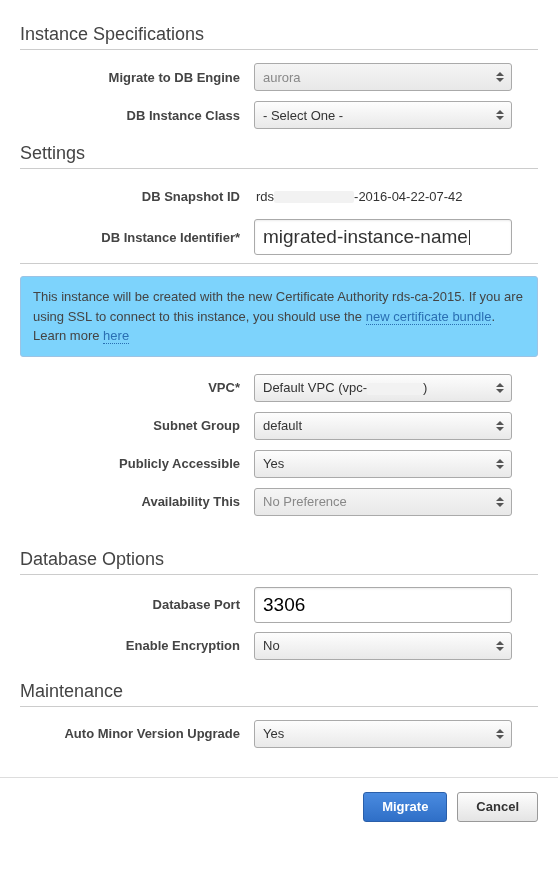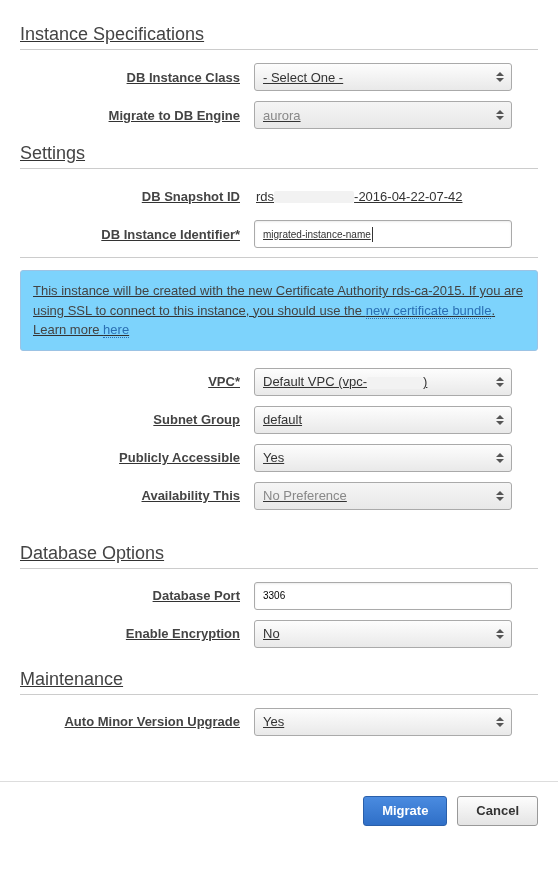--- a/index.html
+++ b/index.html
@@ -6,22 +6,21 @@
   body {
     margin: 0;
     padding: 0;
     font-family: Arial, Helvetica, sans-serif;
     font-size: 13px;
     color: #333;
     background: #fff;
     width: 558px;
   }
   .page {
-    padding: 14px 20px 36px 20px;
-    text-decoration: underline;
+    padding: 14px 20px 20px 20px;
   }
   .section-title {
     font-size: 18px;
     color: #444;
     font-weight: normal;
     margin: 10px 0 4px 0;
   }
   .section-rule {
     border: none;
     border-top: 1px solid #ccc;
@@ -79,25 +78,25 @@
   .select-handle::after {
     content: "";
     width: 0; height: 0;
     border-left: 4px solid transparent;
     border-right: 4px solid transparent;
   }
   .select-handle::before { border-bottom: 4px solid #555; }
   .select-handle::after  { border-top: 4px solid #555; }
   .text-input {
     width: 258px;
-    height: 28px;
+    height: 36px;
     border: 1px solid #aaa;
     border-radius: 3px;
     padding: 0 8px;
-    font-size: 10px;
+    font-size: 19px;
     background: #fff;
     box-shadow: inset 0 1px 2px rgba(0,0,0,0.08);
   }
   .static-value {
     font-size: 13px;
     color: #333;
     padding-left: 2px;
   }
   .redact {
     display: inline-block;
@@ -154,34 +153,34 @@
 </style>
 </head>
 <body>
 
 <div class="page">
 
   <div class="section-title">Instance Specifications</div>
   <hr class="section-rule">
 
   <div class="form-row">
-    <div class="form-label">DB Instance Class</div>
-    <div class="form-control-wrap">
-      <div class="select-control">
-        <span>- Select One -</span>
-        <span class="select-handle"></span>
-      </div>
-    </div>
-  </div>
-
-  <div class="form-row">
     <div class="form-label">Migrate to DB Engine</div>
     <div class="form-control-wrap">
       <div class="select-control disabled">
         <span>aurora</span>
+        <span class="select-handle"></span>
+      </div>
+    </div>
+  </div>
+
+  <div class="form-row">
+    <div class="form-label">DB Instance Class</div>
+    <div class="form-control-wrap">
+      <div class="select-control">
+        <span>- Select One -</span>
         <span class="select-handle"></span>
       </div>
     </div>
   </div>
 
   <div class="section-title" style="margin-top:13px">Settings</div>
   <hr class="section-rule">
 
   <div class="form-row">
     <div class="form-label">DB Snapshot ID</div>

